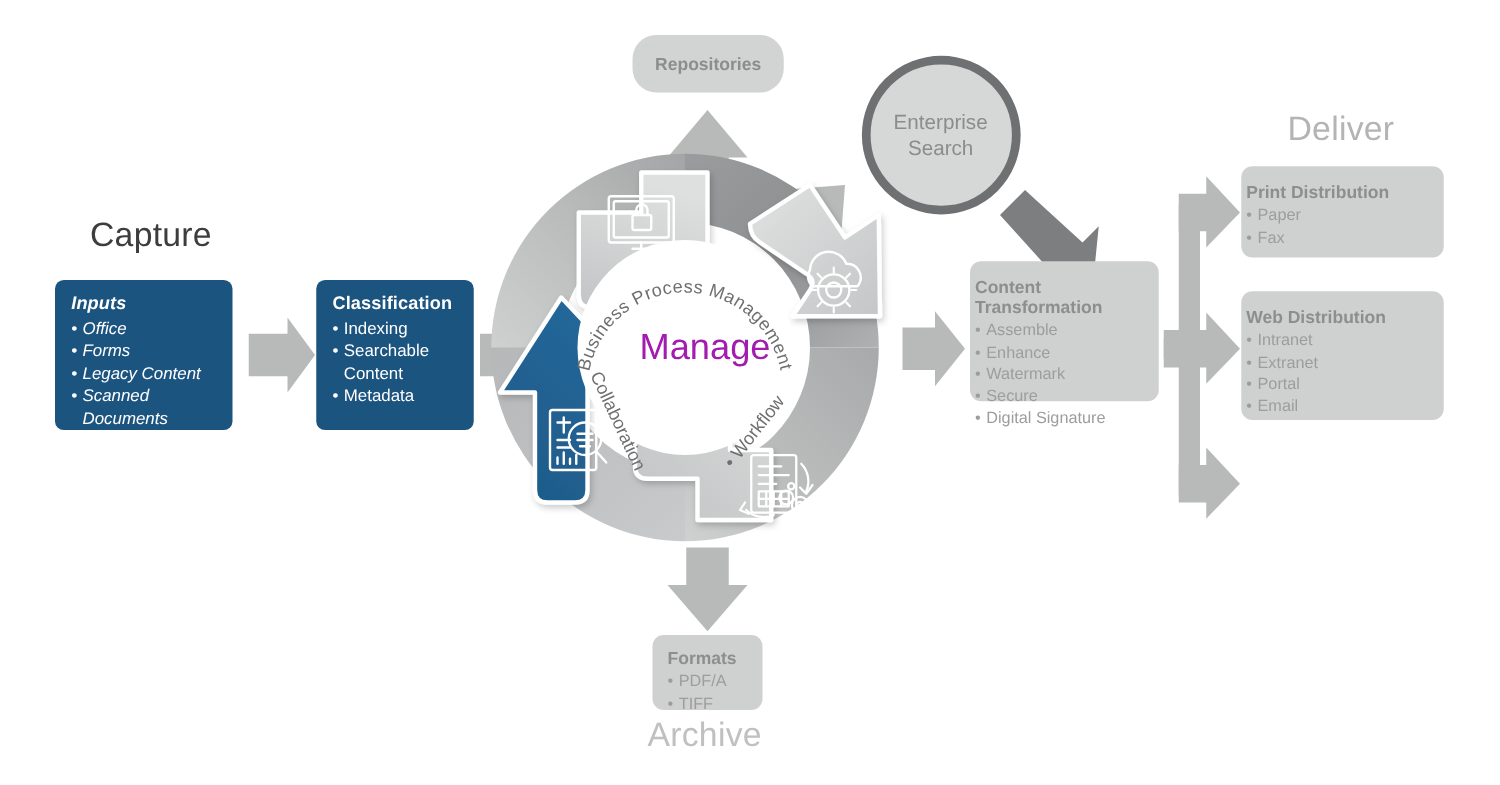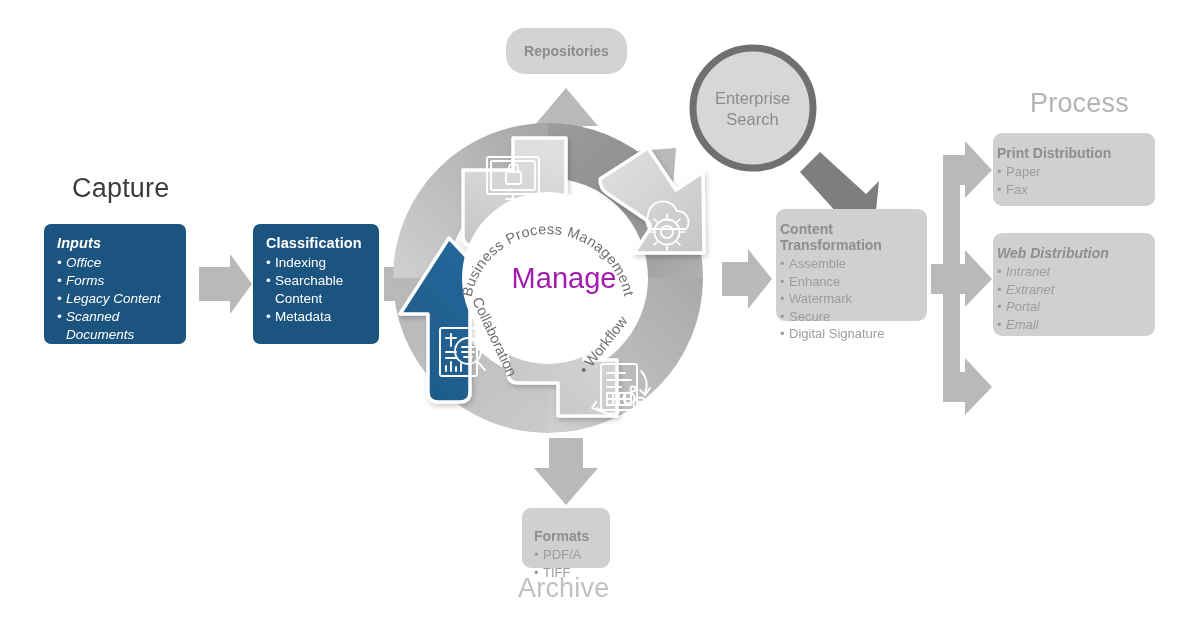--- a/index.html
+++ b/index.html
@@ -106,23 +106,23 @@
     border-radius: 19px;
     display: flex;
     align-items: center;
     justify-content: center;
     font-size: 14px;
     font-weight: bold;
     color: #8d8d8d;
   }
   #panel-repositories { left: 506px; top: 28px; width: 121px; height: 46px; }
   #panel-content-transformation { left: 776px; top: 209px; width: 151px; height: 112px; }
-  #panel-formats { left: 522px; top: 508px; width: 88px; height: 60px; padding: 20px 12px; }
+  #panel-formats { left: 522px; top: 508px; width: 88px; height: 60px; padding: 10px 12px; }
   #panel-print { left: 993px; top: 133px; width: 162px; height: 73px; }
-  #panel-web { left: 993px; top: 233px; width: 162px; height: 103px; font-style: italic; }
+  #panel-web { left: 993px; top: 233px; width: 162px; height: 103px; }
   #panel-ecomm { left: 993px; top: 354px; width: 162px; height: 65px; }
   #enterprise-search-label {
     position: absolute;
     left: 695px;
     top: 88px;
     width: 115px;
     text-align: center;
     font-size: 16.5px;
     line-height: 21px;
     color: #8c8c8c;
@@ -311,21 +311,21 @@
         <path d="M 446,352 h 10 M 446,358 h 10"></path>
         <path d="M 446,371 v -5 M 451,371 v -9 M 456,371 v -4 M 461,371 v -7"></path>
         <circle cx="468" cy="351" r="13"></circle>
         <path d="M 462,347 h 12 M 462,352 h 12 M 464,357 h 8"></path>
         <path d="M 477,361 l 8,9"></path>
       </g>
     </g>
   </svg>
 
   <div class="section-title" id="capture-title">Capture</div>
-  <div class="section-title" id="deliver-title">Process</div>
+  <div class="section-title" id="deliver-title">Deliver</div>
   <div class="section-title" id="archive-title">Archive</div>
 
   <div class="blue-card" id="card-inputs">
     <div class="card-head">Inputs</div>
     <ul>
       <li>Office</li>
       <li>Forms</li>
       <li>Legacy Content</li>
       <li>Scanned Documents</li>
     </ul>

